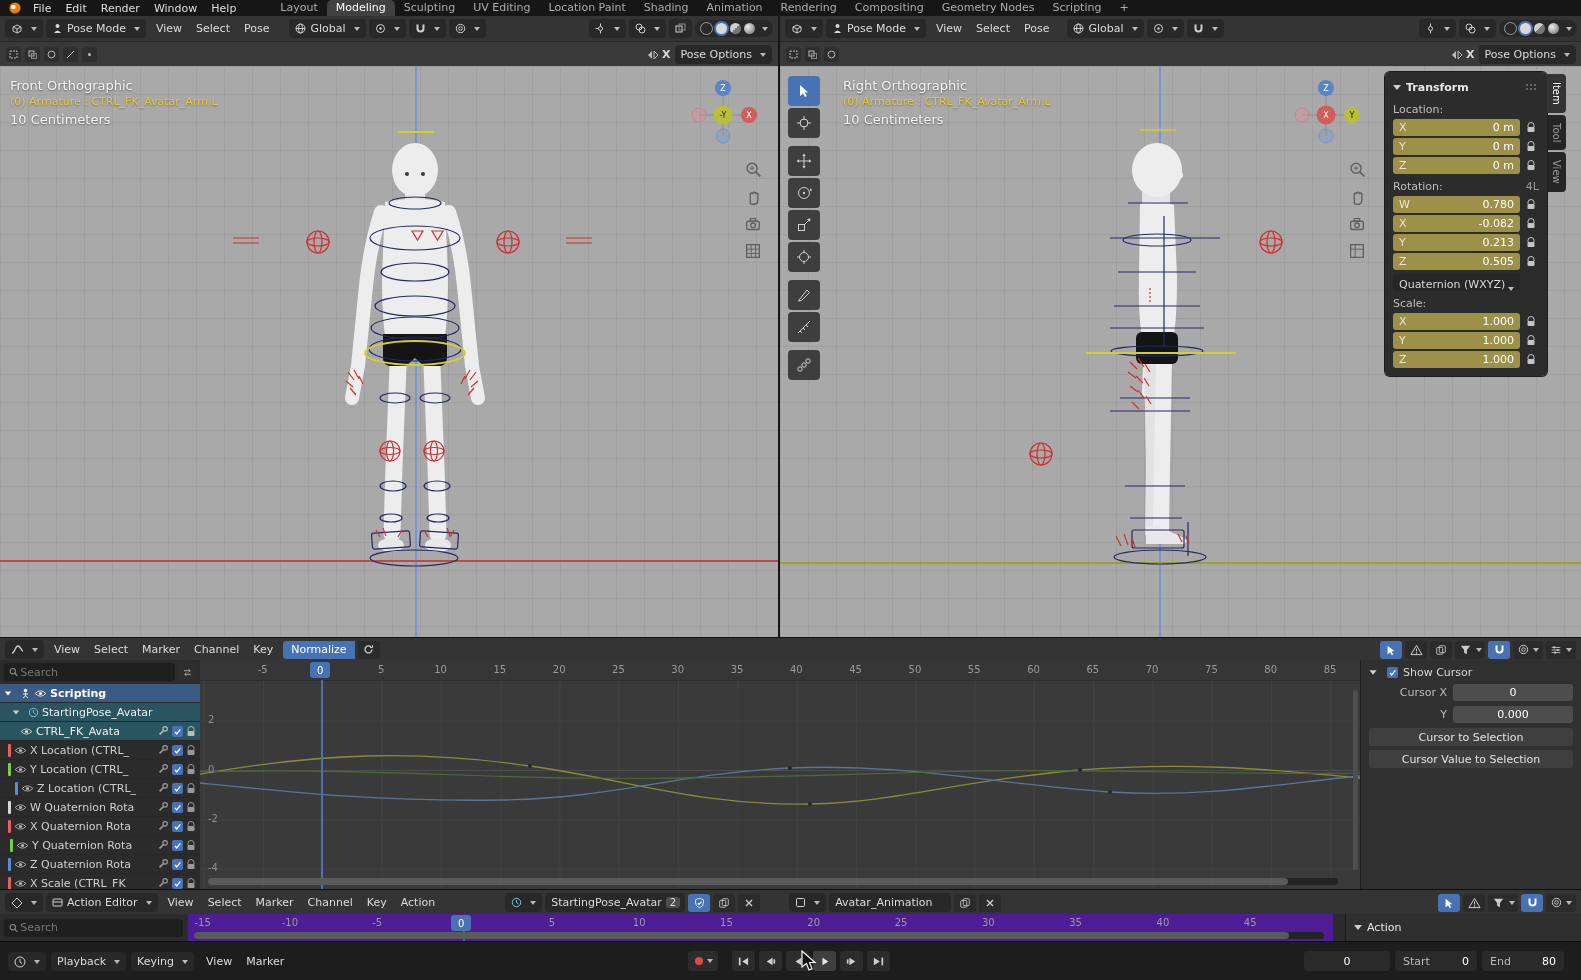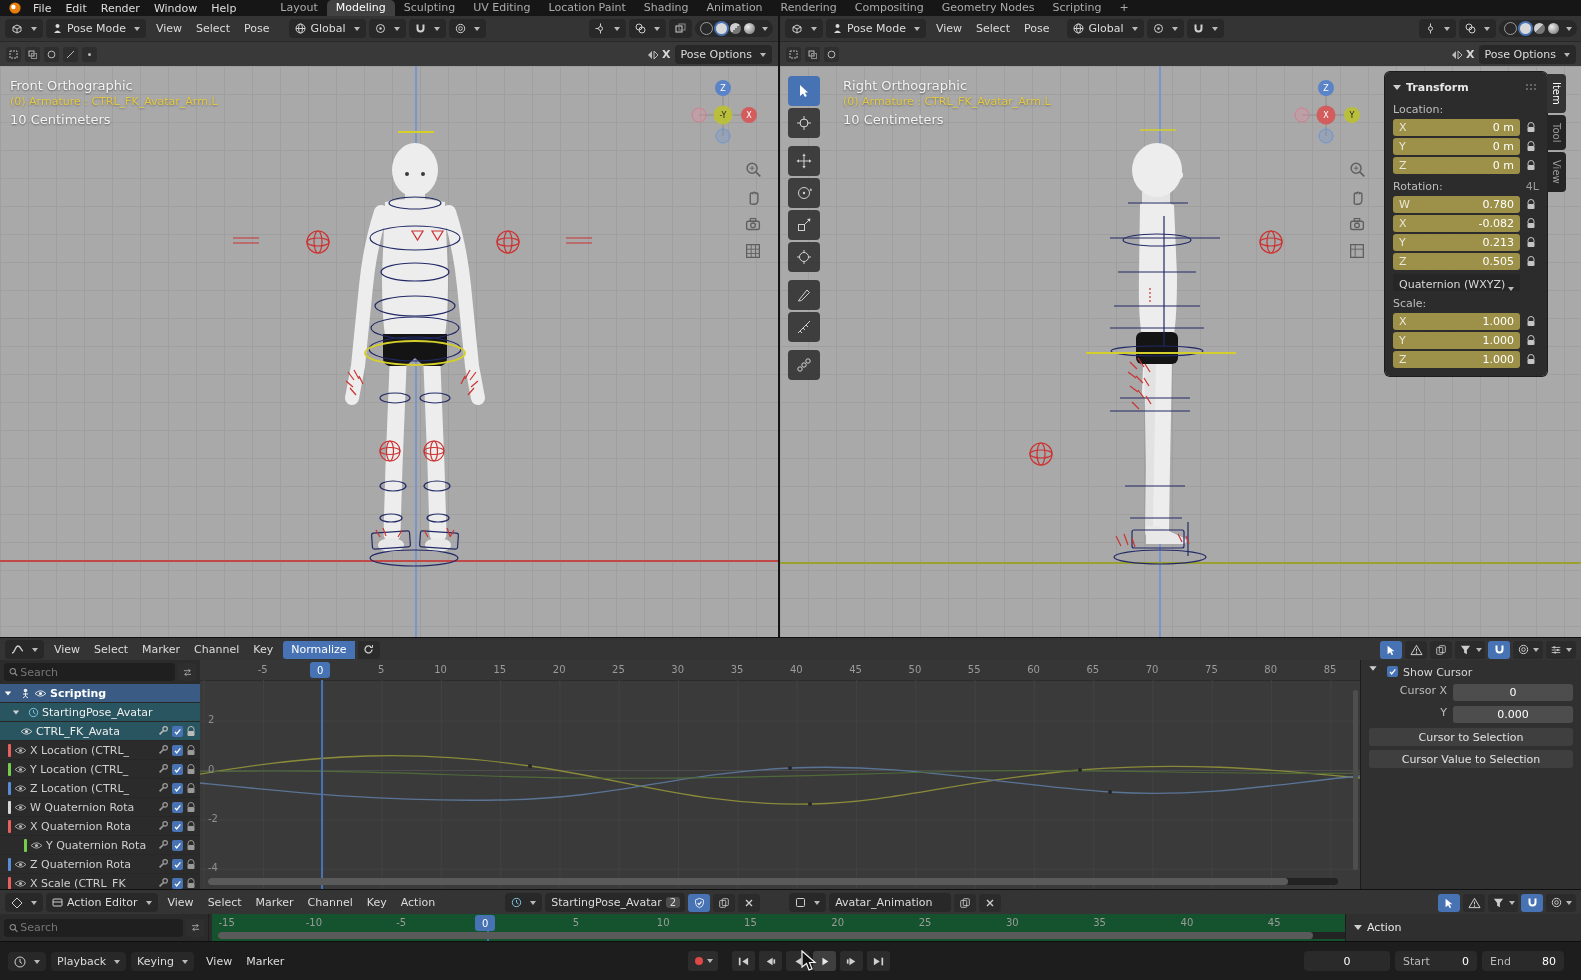--- a/index.html
+++ b/index.html
@@ -57,21 +57,21 @@
 .strip{width:3px;height:13px;border-radius:1px;flex:none}
 .chlbl{overflow:hidden;text-overflow:clip;flex:1}
 .plot{position:absolute;left:200px;top:23px;bottom:0;width:1160px;background:#3a3a3a;overflow:hidden}
 .gruler{position:absolute;left:0;top:0;right:0;height:20px;background:#363636;border-bottom:1px solid #2b2b2b;overflow:hidden}
 .gtick{width:59.3px;flex:none;text-align:center;font-size:10px;color:#9b9b9b;line-height:20px}
 .dtick{width:87.3px;flex:none;text-align:center;font-size:10px;color:#9b9b9b;line-height:18px}
 .phbox{position:absolute;top:2px;height:16px;background:#4772b3;color:#fff;border-radius:3px;display:flex;align-items:center;justify-content:center;font-size:10px;padding:0 7px}
 .plotcanvas{position:absolute;left:0;top:20px;right:0;bottom:0;background-image:linear-gradient(#414141 1px,transparent 1px),linear-gradient(90deg,#414141 1px,transparent 1px);background-size:59.3px 49.4px;background-position:3.7px 40.6px}
 .ytick{position:absolute;left:8px;font-size:10px;color:#8f8f8f}
 .gsidebar{position:absolute;left:1360px;top:23px;bottom:0;right:0;background:#303030;border-left:1px solid #1c1c1c;padding:6px 8px}
-.gsrow{display:flex;align-items:flex-start;margin-bottom:5px}
+.gsrow{display:flex;align-items:center;margin-bottom:5px}
 .gfield{flex:1;height:17px;background:#4d4d4d;border-radius:3px;display:flex;align-items:center;justify-content:center;color:#fff}
 .gbtn{height:18px;background:#3f3f3f;border-radius:3px;display:flex;align-items:center;justify-content:center;color:#e2e2e2;margin-bottom:4px}
 .cb{width:11px;height:11px;border-radius:2px;background:#545454;display:inline-flex;align-items:center;justify-content:center;flex:none}
 .cb.on{background:#4772b3}
 
 .dhead{height:25px;background:#343434;border-top:1px solid #101010;border-bottom:1px solid #222;display:flex;align-items:center;padding:0 5px;gap:3px}
 .drow{height:27px;background:#2b2b2b;position:relative}
 .hscroll{position:absolute;height:7px;background:#232323;border-radius:4px}
 .hscroll i{display:block;height:7px;background:#5a5a5a;border-radius:4px}
 .apanel{position:absolute;left:1345px;top:0;bottom:0;right:0;background:#2f2f2f;border-left:1px solid #1c1c1c;display:flex;align-items:center;padding:0 8px;color:#e6e6e6}
@@ -930,21 +930,21 @@
               <svg width="9" height="9" viewBox="0 0 11 11">
                 <path d="M2.5,6 l2,2.5 L9,3" stroke="#fff" fill="none" stroke-width="1.6"></path>
               </svg>
             </span>
         <svg width="10" height="11" viewBox="0 0 10 11">
               <path d="M2,5 V3.4 A3,2.9 0 0 1 8,3.4 V5" fill="none" stroke="#9a9a9a"></path>
               <rect x="1.5" y="5" width="7" height="5" rx="1" fill="#9a9a9a"></rect>
             </svg>
       </div>
 
-      <div class="chrow" style="padding-left:8px">
+      <div class="chrow" style="padding-left:15px">
         <span class="strip" style="background: rgb(89, 140, 214);"></span>
         <svg width="13" height="9" viewBox="0 0 14 10">
               <path d="M1,5 Q7,-1 13,5 Q7,11 1,5 Z" fill="none" stroke="#b5b5b5"></path>
               <circle cx="7" cy="5" r="1.8" fill="#b5b5b5"></circle>
             </svg>
         <span class="chlbl">Z Location (CTRL_</span>
         <svg width="12" height="12" viewBox="0 0 14 14">
               <circle cx="9.5" cy="4.5" r="2.6" fill="none" stroke="#9a9a9a" stroke-width="1.4"></circle>
               <path d="M7.6,6.4 L3,11" stroke="#9a9a9a" stroke-width="2"></path>
             </svg>
@@ -996,21 +996,21 @@
               <svg width="9" height="9" viewBox="0 0 11 11">
                 <path d="M2.5,6 l2,2.5 L9,3" stroke="#fff" fill="none" stroke-width="1.6"></path>
               </svg>
             </span>
         <svg width="10" height="11" viewBox="0 0 10 11">
               <path d="M2,5 V3.4 A3,2.9 0 0 1 8,3.4 V5" fill="none" stroke="#9a9a9a"></path>
               <rect x="1.5" y="5" width="7" height="5" rx="1" fill="#9a9a9a"></rect>
             </svg>
       </div>
 
-      <div class="chrow" style="padding-left:24px">
+      <div class="chrow" style="padding-left:10px">
         <span class="strip" style="background: rgb(118, 205, 76);"></span>
         <svg width="13" height="9" viewBox="0 0 14 10">
               <path d="M1,5 Q7,-1 13,5 Q7,11 1,5 Z" fill="none" stroke="#b5b5b5"></path>
               <circle cx="7" cy="5" r="1.8" fill="#b5b5b5"></circle>
             </svg>
         <span class="chlbl">Y Quaternion Rota</span>
         <svg width="12" height="12" viewBox="0 0 14 14">
               <circle cx="9.5" cy="4.5" r="2.6" fill="none" stroke="#9a9a9a" stroke-width="1.4"></circle>
               <path d="M7.6,6.4 L3,11" stroke="#9a9a9a" stroke-width="2"></path>
             </svg>
@@ -1255,21 +1255,21 @@
             <line x1="7" y1="7" x2="10" y2="10" stroke="#8a8a8a" stroke-width="1.3"></line>
           </svg>
           <input placeholder="Search" style="">
         </span>
     <span class="mini" style="width:18px;height:18px">
           <svg width="11" height="9" viewBox="0 0 12 10">
             <path d="M2,3 h7 M9,3 l-2,-2 M9,3 l-2,2 M10,7 h-7 M3,7 l2,-2 M3,7 l2,2" fill="none" stroke="#aaa"></path>
           </svg>
         </span>
   </div>
-  <div class="abs" style="left:212px;top:0;width:1145px;height:27px;background:#14532d;overflow:hidden">
+  <div class="abs" style="left:188px;top:0;width:1145px;height:27px;background:#4c1d95;overflow:hidden">
     <div class="r" style="position:absolute;left:-29px;top:0">
           <span class="dtick">-15</span>
           <span class="dtick">-10</span>
           <span class="dtick">-5</span>
           <span class="dtick">0</span>
           <span class="dtick">5</span>
           <span class="dtick">10</span>
           <span class="dtick">15</span>
           <span class="dtick">20</span>
           <span class="dtick">25</span>

